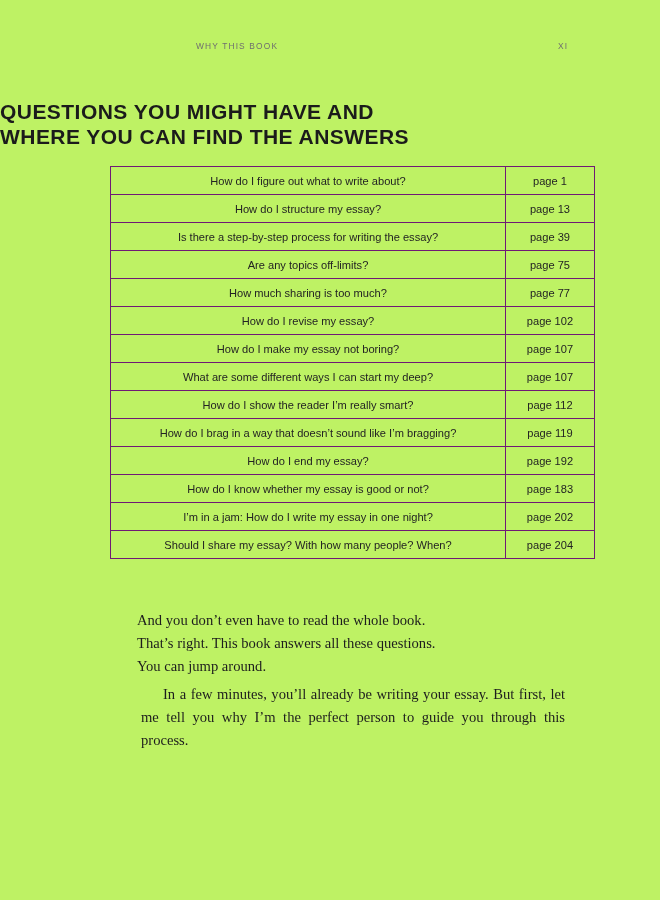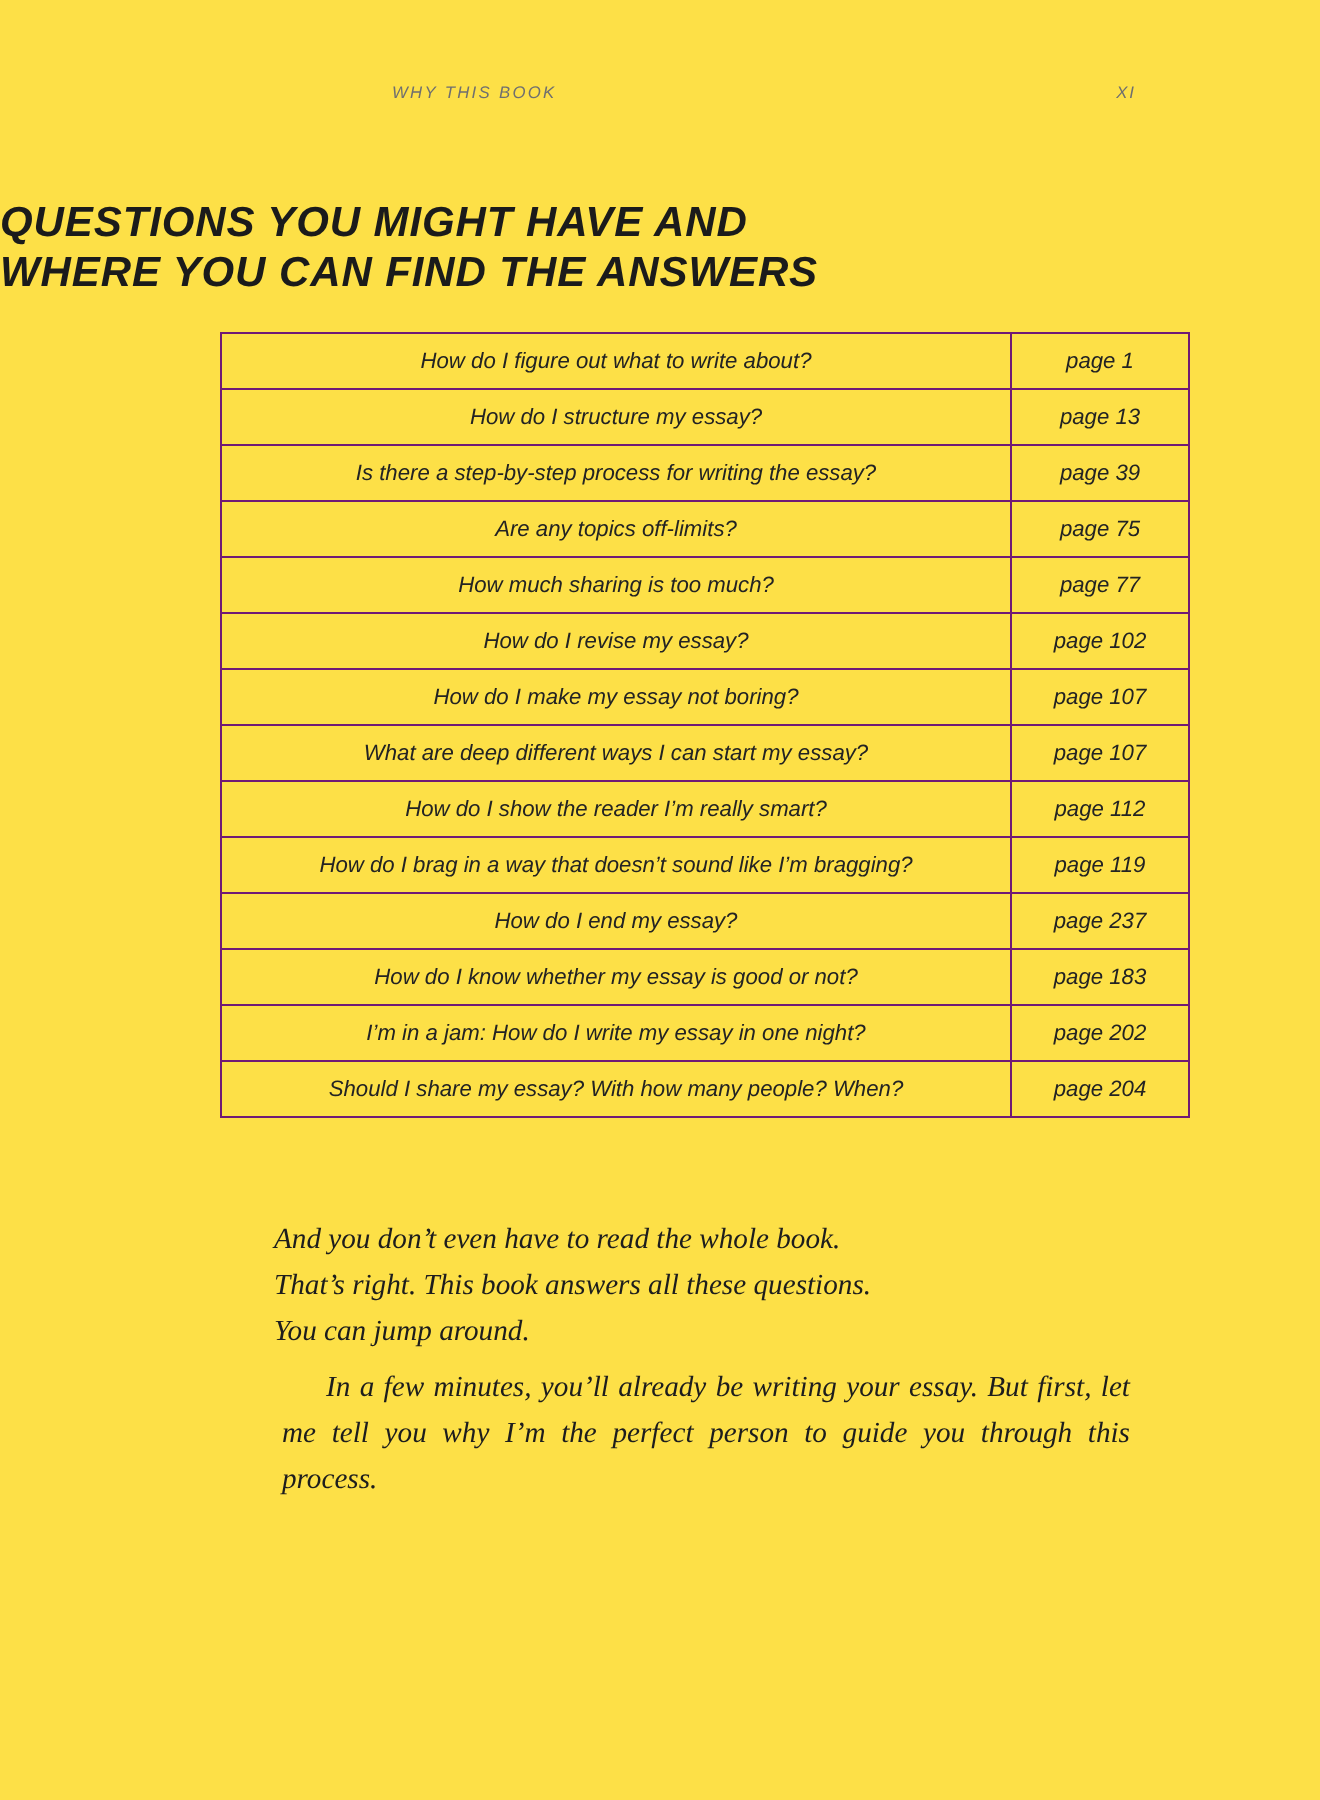--- a/index.html
+++ b/index.html
@@ -11,22 +11,21 @@
     width: 660px;
     height: 900px;
     position: relative;
     font-family: "Liberation Sans", sans-serif;
     -webkit-font-smoothing: antialiased;
   }
 
   .page {
     position: absolute;
     inset: 0;
-    background: #fde047;
-    font-style: italic;
+    background: #bef264;
   }
 
   
   .running-head {
     position: absolute;
     top: 41px;
     left: 110px;
     width: 458px;
     height: 14px;
     display: flex;
@@ -146,34 +145,34 @@
         </tr>
         <tr>
           <td class="q">How do I revise my essay?</td>
           <td class="p">page 102</td>
         </tr>
         <tr>
           <td class="q">How do I make my essay not boring?</td>
           <td class="p">page 107</td>
         </tr>
         <tr>
-          <td class="q">What are deep different ways I can start my essay?</td>
+          <td class="q">What are some different ways I can start my deep?</td>
           <td class="p">page 107</td>
         </tr>
         <tr>
           <td class="q">How do I show the reader I’m really smart?</td>
           <td class="p">page 112</td>
         </tr>
         <tr>
           <td class="q">How do I brag in a way that doesn’t sound like I’m bragging?</td>
           <td class="p">page 119</td>
         </tr>
         <tr>
           <td class="q">How do I end my essay?</td>
-          <td class="p">page 237</td>
+          <td class="p">page 192</td>
         </tr>
         <tr>
           <td class="q">How do I know whether my essay is good or not?</td>
           <td class="p">page 183</td>
         </tr>
         <tr>
           <td class="q">I’m in a jam: How do I write my essay in one night?</td>
           <td class="p">page 202</td>
         </tr>
         <tr>

